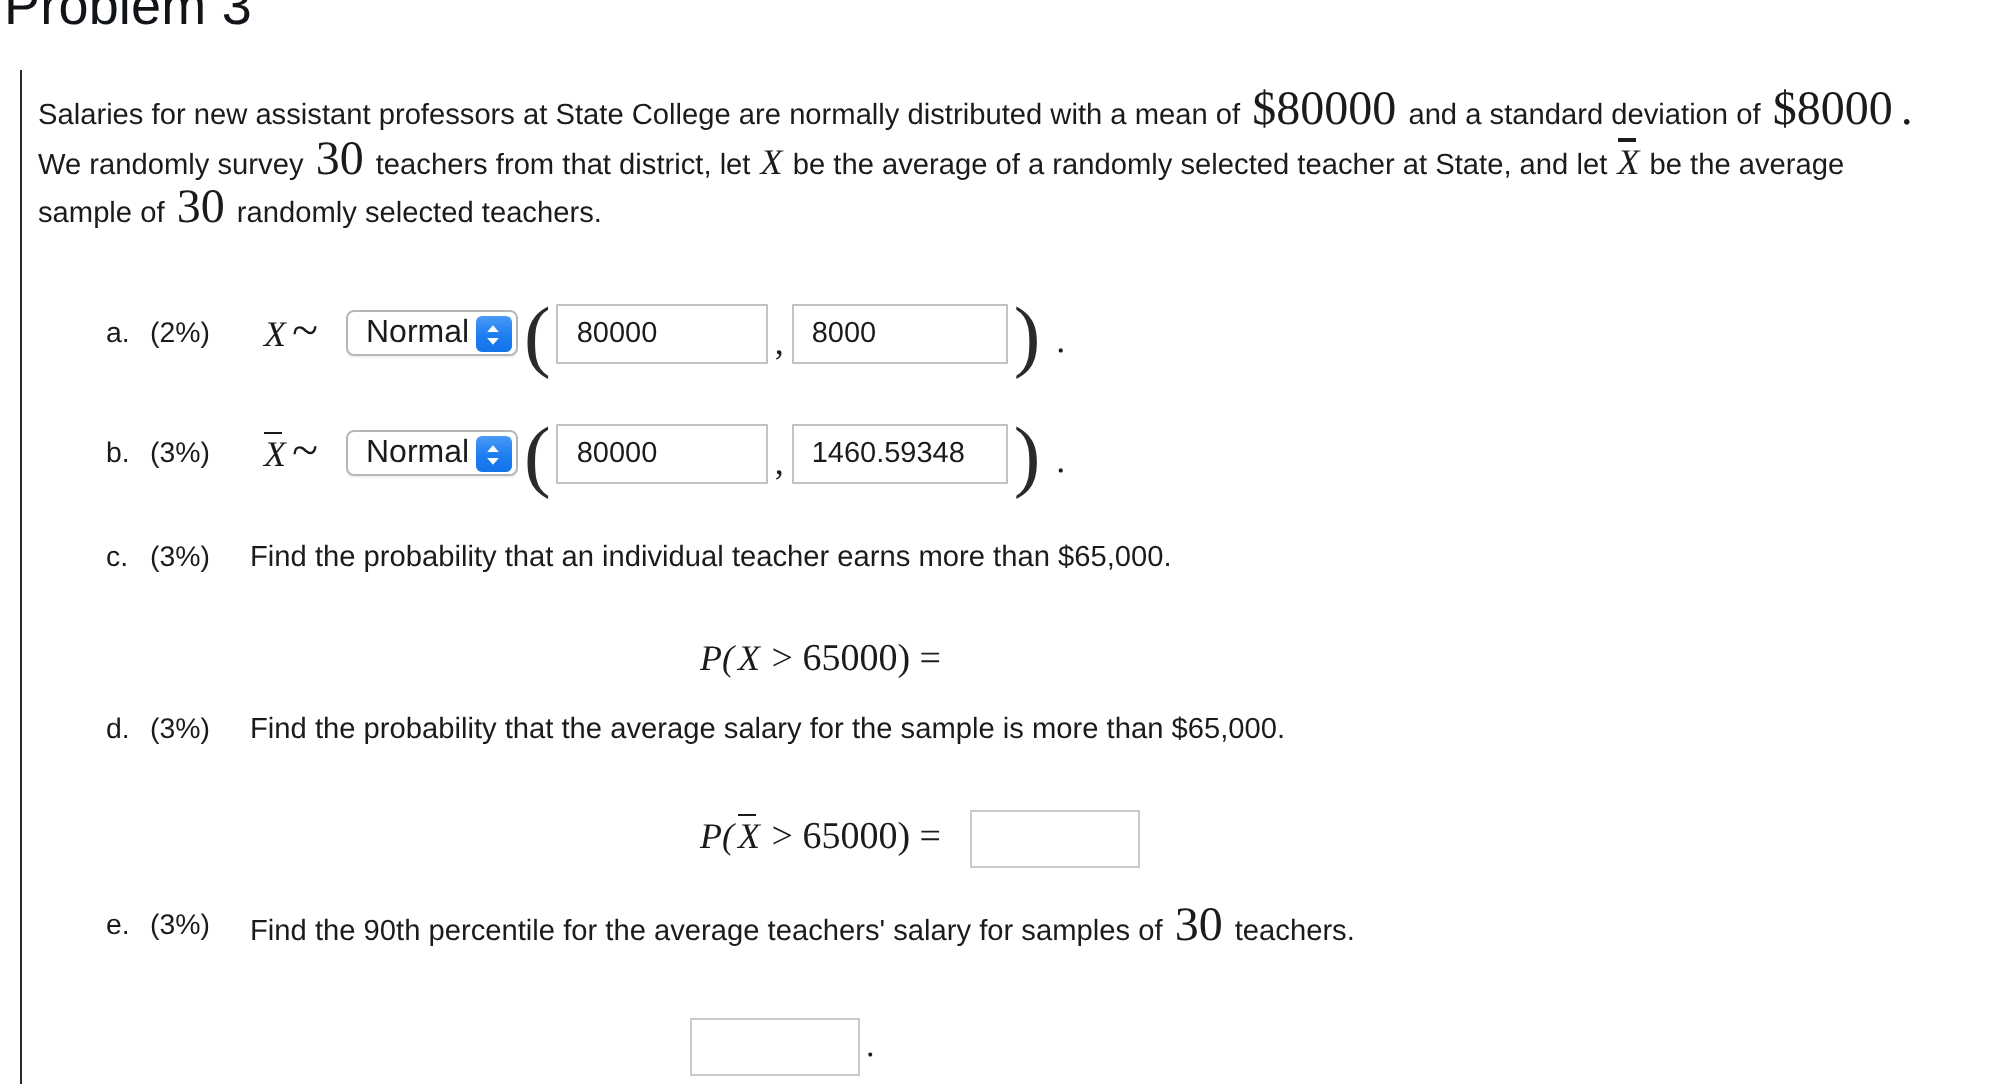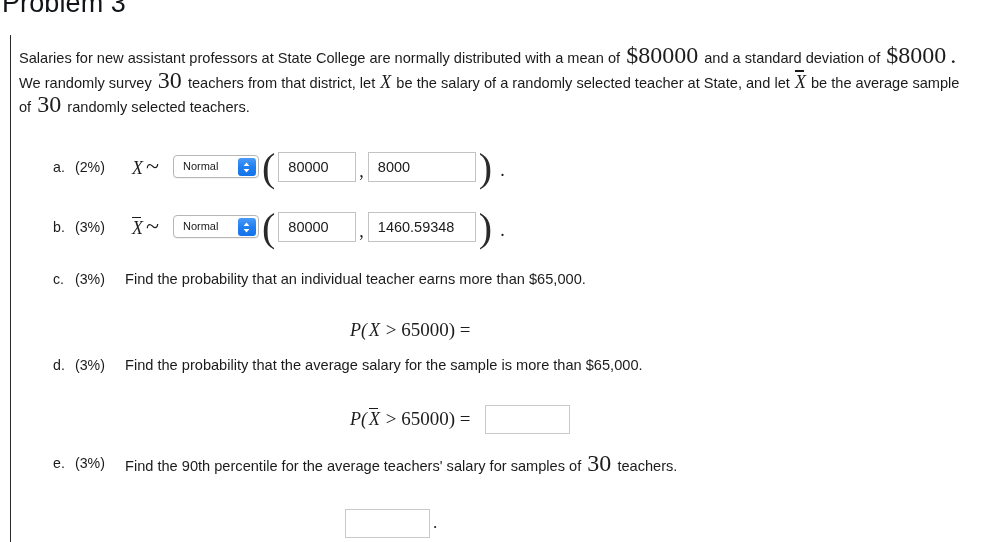--- a/index.html
+++ b/index.html
@@ -145,21 +145,21 @@
     border-radius: 4px;
     box-shadow: 0 1px 0 rgba(0,0,0,0.05);
     padding-left: 9px;
     font-size: 11.5px;
     color: #1b1b1b;
     cursor: default;
   }
   .select-value {
     flex: 1 1 auto;
     white-space: nowrap;
-    font-size: 11px;
+    font-size: 16px;
     line-height: 1;
   }
   .select-stepper {
     position: absolute;
     right: 2px;
     top: 2px;
     width: 18px;
     height: 18px;
     border-radius: 3px;
     background: linear-gradient(180deg, #4a9bf7 0%, #1f7ef0 52%, #1473ea 100%);
@@ -187,21 +187,21 @@
     border: 1px solid #c3c3c3;
     height: 30px;
     display: inline-flex;
     align-items: center;
     padding-left: 9px;
     font-size: 14.5px;
     color: #1b1b1b;
     font-family: "Liberation Sans", sans-serif;
     cursor: text;
   }
-  .field-mean  { width: 78px; text-align: right; }
+  .field-mean  { width: 106px; text-align: right; }
   .field-sd    { width: 108px; }
   .comma {
     font-family: "Liberation Serif", serif;
     font-size: 18px;
     padding: 0 4px 0 3px;
     position: relative;
     top: 5px;
   }
   .trailing-dot {
     font-family: "Liberation Serif", serif;
@@ -254,21 +254,21 @@
 
   <div class="prompt">
     <span>Salaries for new assistant professors at State College are normally distributed with a mean of</span>
     <span class="m">$80000</span>
     <span>and a standard deviation of</span>
     <span class="m">$8000</span><span class="m">.</span>
     <span>We randomly survey</span>
     <span class="m">30</span>
     <span>teachers from that district, let</span>
     <span class="mi">X</span>
-    <span>be the salary of a randomly selected teacher at State, and let</span>
+    <span>be the average of a randomly selected teacher at State, and let</span>
     <span class="mbar">X</span>
     <span>be the average</span>
     <span>sample of</span>
     <span class="m">30</span>
     <span>randomly selected teachers.</span>
   </div>
 
   <div class="parts">
 
     <div class="part">

